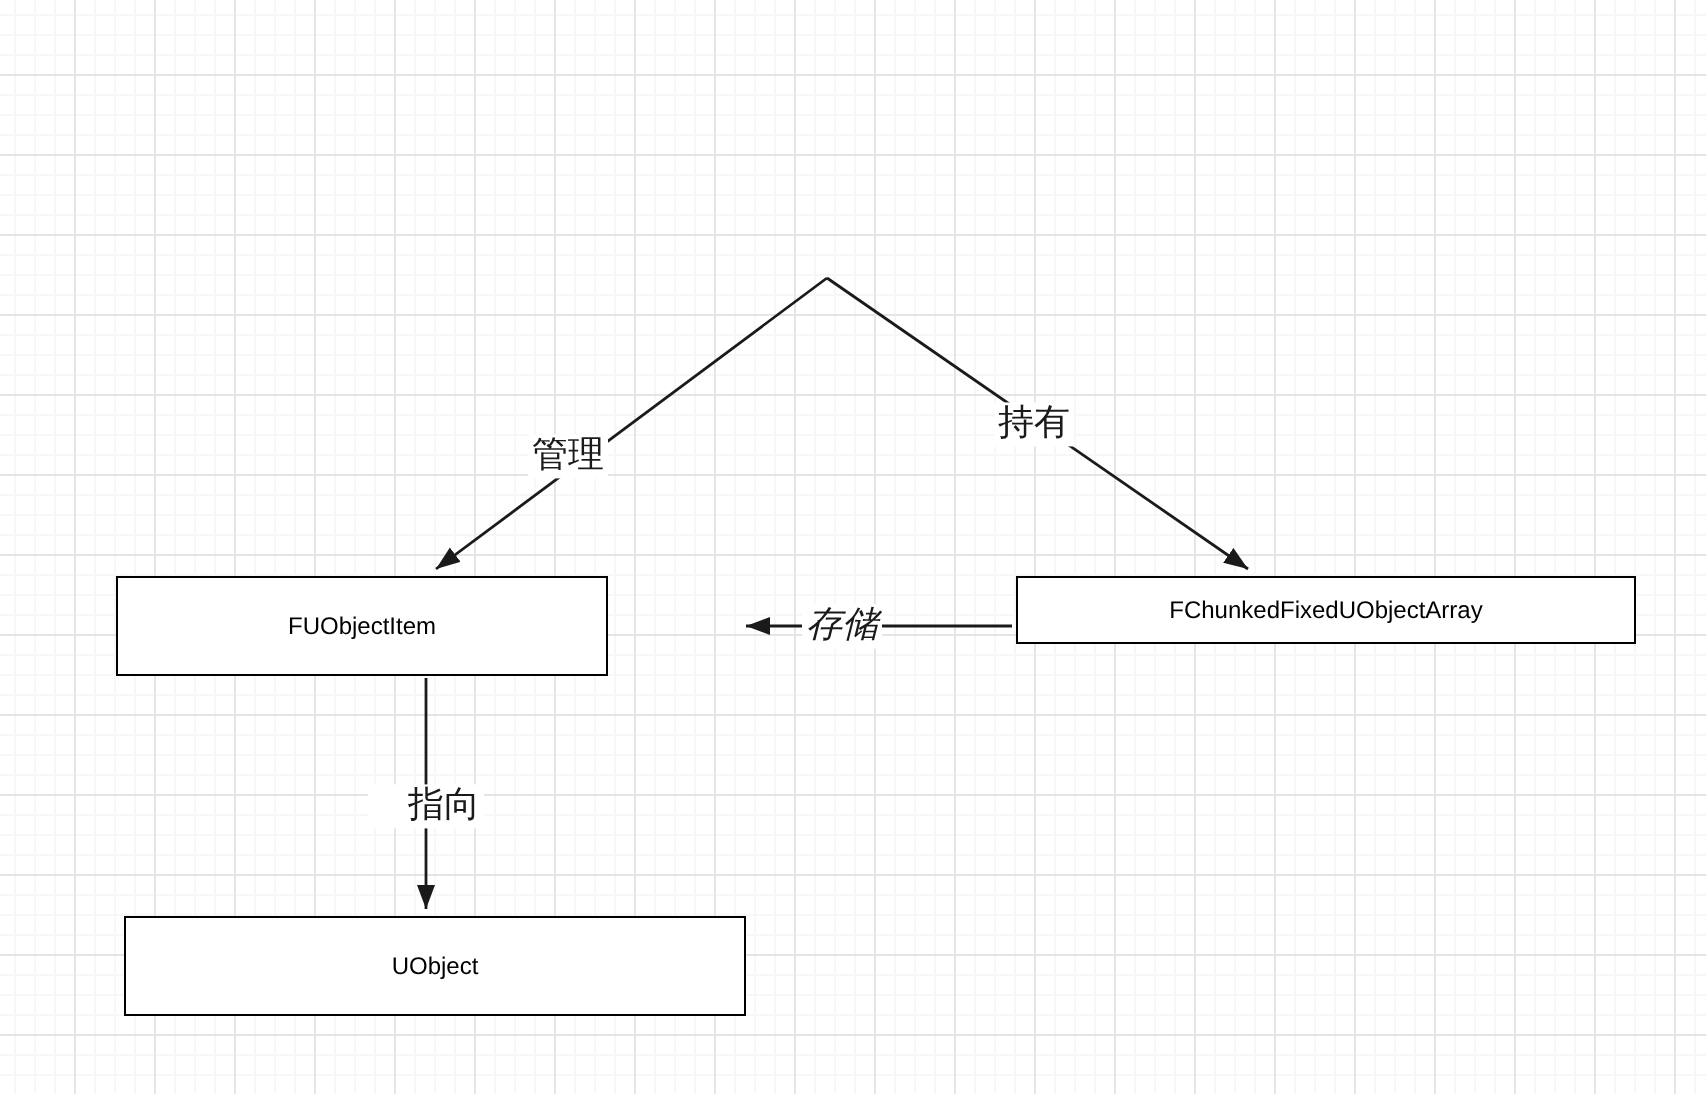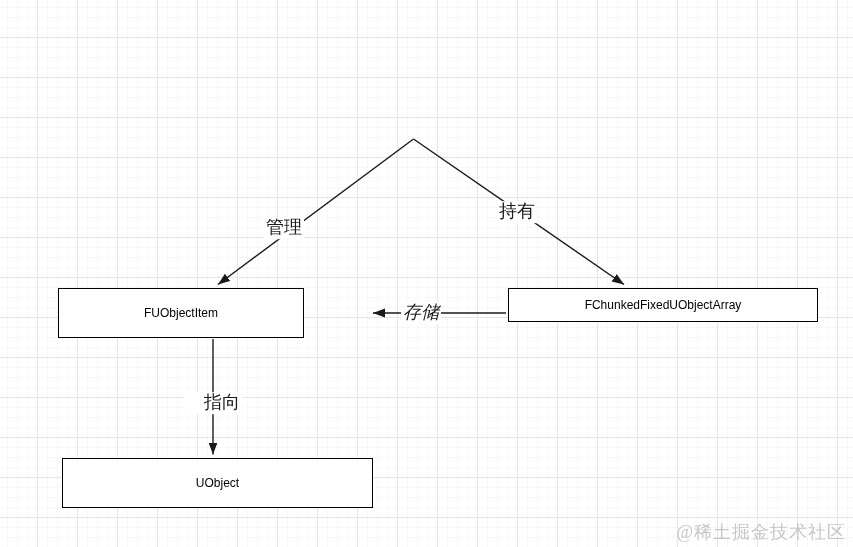--- a/index.html
+++ b/index.html
@@ -113,15 +113,14 @@
   </div>
 
   <div class="edge-label" id="edge-label-manage">管理</div>
 
   <div class="edge-label" id="edge-label-hold">持有</div>
 
   <div class="edge-label" id="edge-label-store">存储</div>
 
   <div class="edge-label" id="edge-label-pointto">指向</div>
 
-  <div class="watermark">@稀土掘金技术社区</div>
 
 </div>
 
 </body></html>

